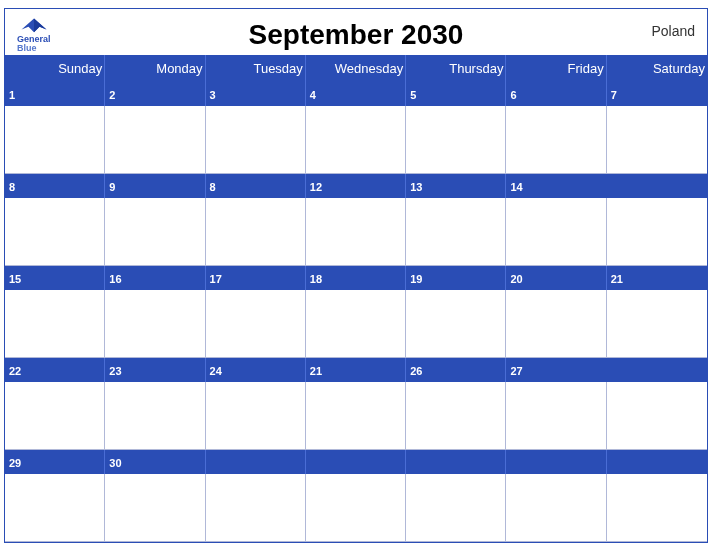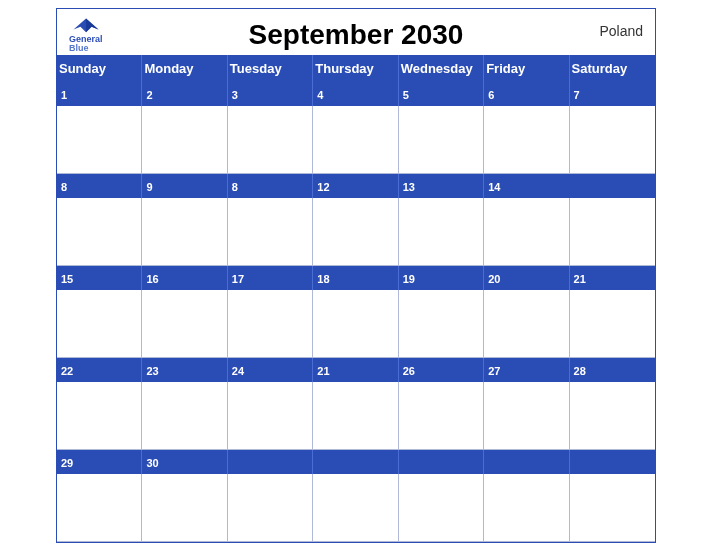--- a/index.html
+++ b/index.html
@@ -6,21 +6,21 @@
     body {
       font-family: Arial, sans-serif;
       background: #fff;
       width: 712px;
       height: 550px;
       display: flex;
       align-items: center;
       justify-content: center;
     }
     .calendar-container {
-      width: 600px;
+      width: 704px;
       border: 1.5px solid #2a4db5;
       background: #fff;
     }
     .calendar-header {
       display: flex;
       align-items: center;
       justify-content: center;
       padding: 10px 16px 4px;
       position: relative;
     }
@@ -50,24 +50,24 @@
       font-size: 14px;
       color: #333;
     }
     .days-header {
       display: grid;
       grid-template-columns: repeat(7, 1fr);
       background: #2a4db5;
     }
     .day-header {
       color: #fff;
-      text-align: left;
+      text-align: right;
       padding: 6px 2px;
       font-size: 13px;
-      font-weight: bold;
+      font-weight: normal;
       border-right: 1px solid #4a6dd5;
     }
     .day-header:last-child {
       border-right: none;
     }
     
     .date-row-header {
       display: grid;
       grid-template-columns: repeat(7, 1fr);
       background: #2a4db5;
@@ -110,22 +110,22 @@
       <span style="font-size:9px;color:#2a4db5;font-weight:bold;line-height:1.1;">General<br><span style="color:#5577cc;">Blue</span></span>
     </div>
     <div class="calendar-title">September 2030</div>
     <div class="country-label">Poland</div>
   </div>
 
   <div class="days-header">
     <div class="day-header">Sunday</div>
     <div class="day-header">Monday</div>
     <div class="day-header">Tuesday</div>
+    <div class="day-header">Wednesday</div>
     <div class="day-header">Thursday</div>
-    <div class="day-header">Wednesday</div>
     <div class="day-header">Friday</div>
     <div class="day-header">Saturday</div>
   </div>
 
   <div class="date-row-header">
     <div class="date-num-cell"><span class="date-num-text">1</span></div>
     <div class="date-num-cell"><span class="date-num-text">2</span></div>
     <div class="date-num-cell"><span class="date-num-text">3</span></div>
     <div class="date-num-cell"><span class="date-num-text">4</span></div>
     <div class="date-num-cell"><span class="date-num-text">5</span></div>
@@ -179,21 +179,20 @@
     <div class="day-body-cell"></div>
   </div>
 
   <div class="date-row-header">
     <div class="date-num-cell"><span class="date-num-text">22</span></div>
     <div class="date-num-cell"><span class="date-num-text">23</span></div>
     <div class="date-num-cell"><span class="date-num-text">24</span></div>
     <div class="date-num-cell"><span class="date-num-text">21</span></div>
     <div class="date-num-cell"><span class="date-num-text">26</span></div>
     <div class="date-num-cell"><span class="date-num-text">27</span></div>
-    <div class="date-num-cell"><span class="date-num-text">28</span></div>
   </div>
   <div class="day-body-row">
     <div class="day-body-cell"></div>
     <div class="day-body-cell"></div>
     <div class="day-body-cell"></div>
     <div class="day-body-cell"></div>
     <div class="day-body-cell"></div>
     <div class="day-body-cell"></div>
     <div class="day-body-cell"></div>
   </div>

